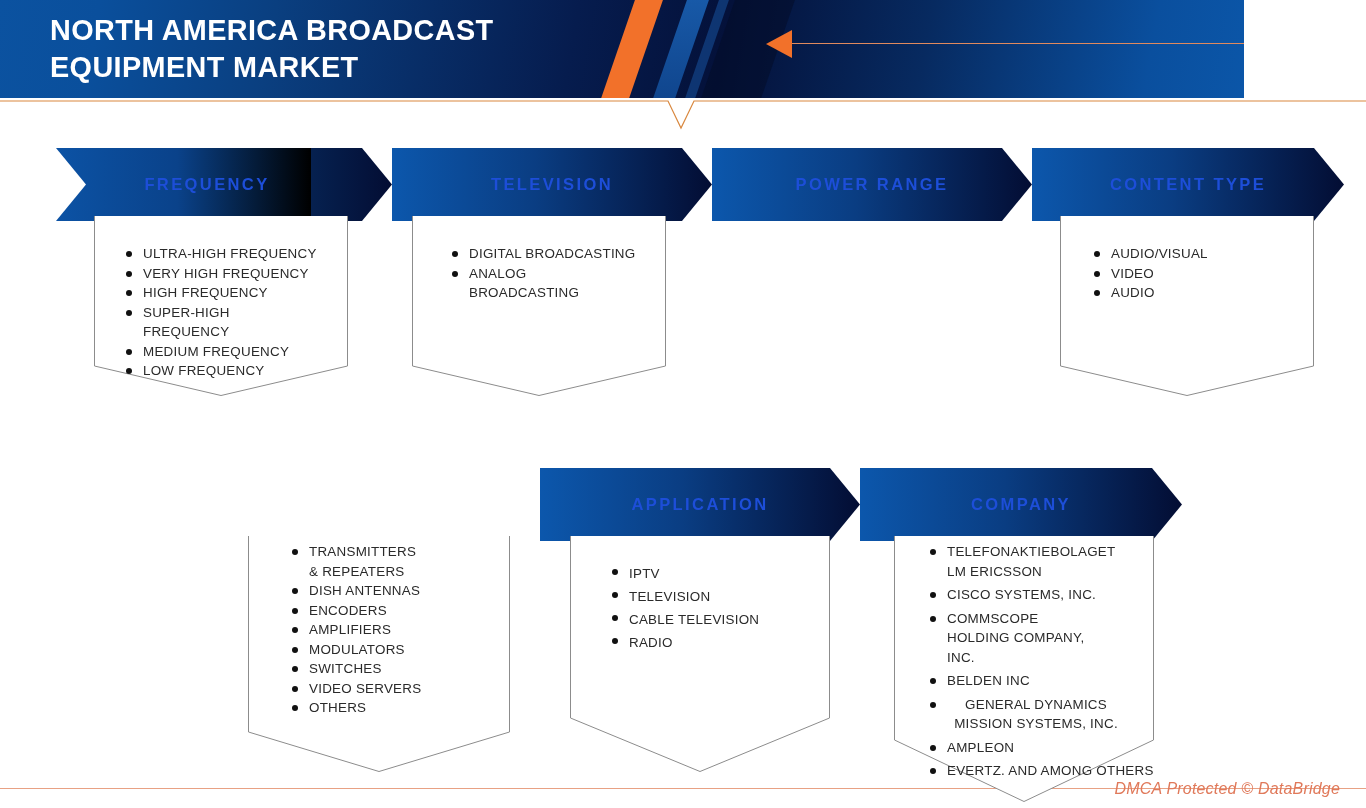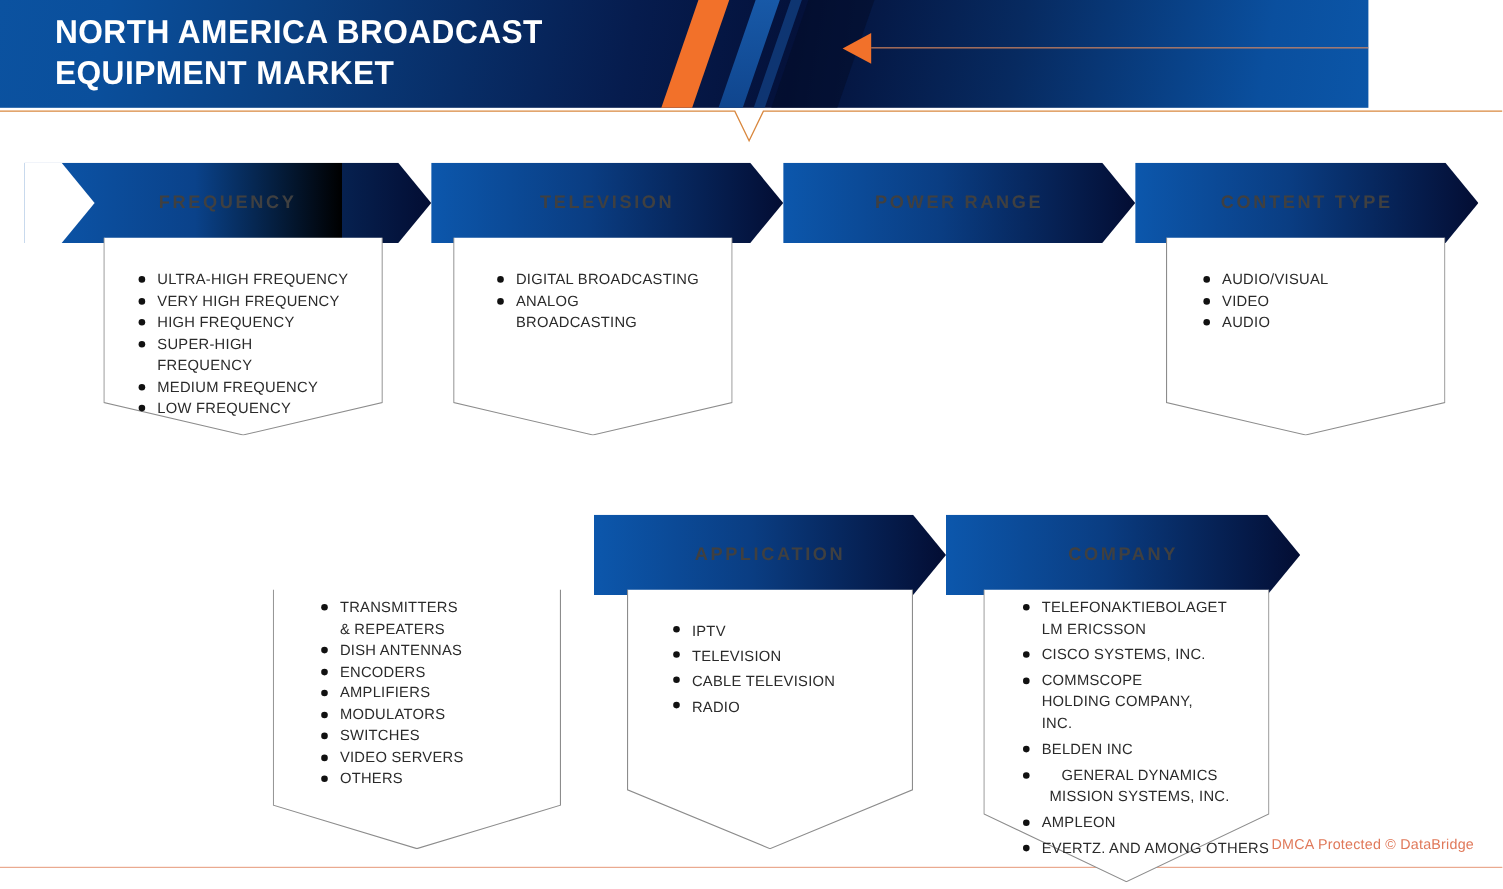--- a/index.html
+++ b/index.html
@@ -45,21 +45,21 @@
   }
 
   
   .divider-wrap { position:absolute; left:0; top:95px; width:1366px; height:40px; }
   .divider-wrap svg { display:block; }
 
   
   .banner {
     position:absolute; height:73px;
     display:flex; align-items:center;
-    color:#404040; font-size:16.5px; font-weight:700; letter-spacing:2.4px;
+    color:#1d4ed8; font-size:16.5px; font-weight:700; letter-spacing:2.4px;
   }
   .banner .lbl { position:relative; z-index:3; display:block; width:100%; text-align:center; }
   .banner .bg { position:absolute; inset:0; z-index:1; }
   .banner .bg svg { display:block; width:100%; height:100%; }
 
   
   .card { position:absolute; }
   .card .frame { position:absolute; inset:0; z-index:1; }
   .card .frame svg { display:block; width:100%; height:100%; }
   .card ul {
@@ -76,23 +76,24 @@
     content:""; position:absolute; left:0; top:7px;
     width:6px; height:6px; border-radius:50%; background:#111;
   }
 
   
   .footer-line {
     position:absolute; left:0; top:788px; width:1366px; height:1px;
     background:#e8a184;
   }
   .footer-text {
-    position:absolute; right:26px; top:760px;
-    color:#e0795a; font-size:13px; letter-spacing:.2px;
+    position:absolute; right:26px; top:780px;
+    color:#e0795a; font-size:16px; letter-spacing:.2px;
     font-family:"Liberation Sans", sans-serif;
+    font-style:italic;
   }
 </style>
 </head>
 <body>
 
 <div id="stage">
 
   <div class="header">
     <div class="hdr-stripe stripe-orange"></div>
     <div class="hdr-stripe stripe-blue1"></div>

